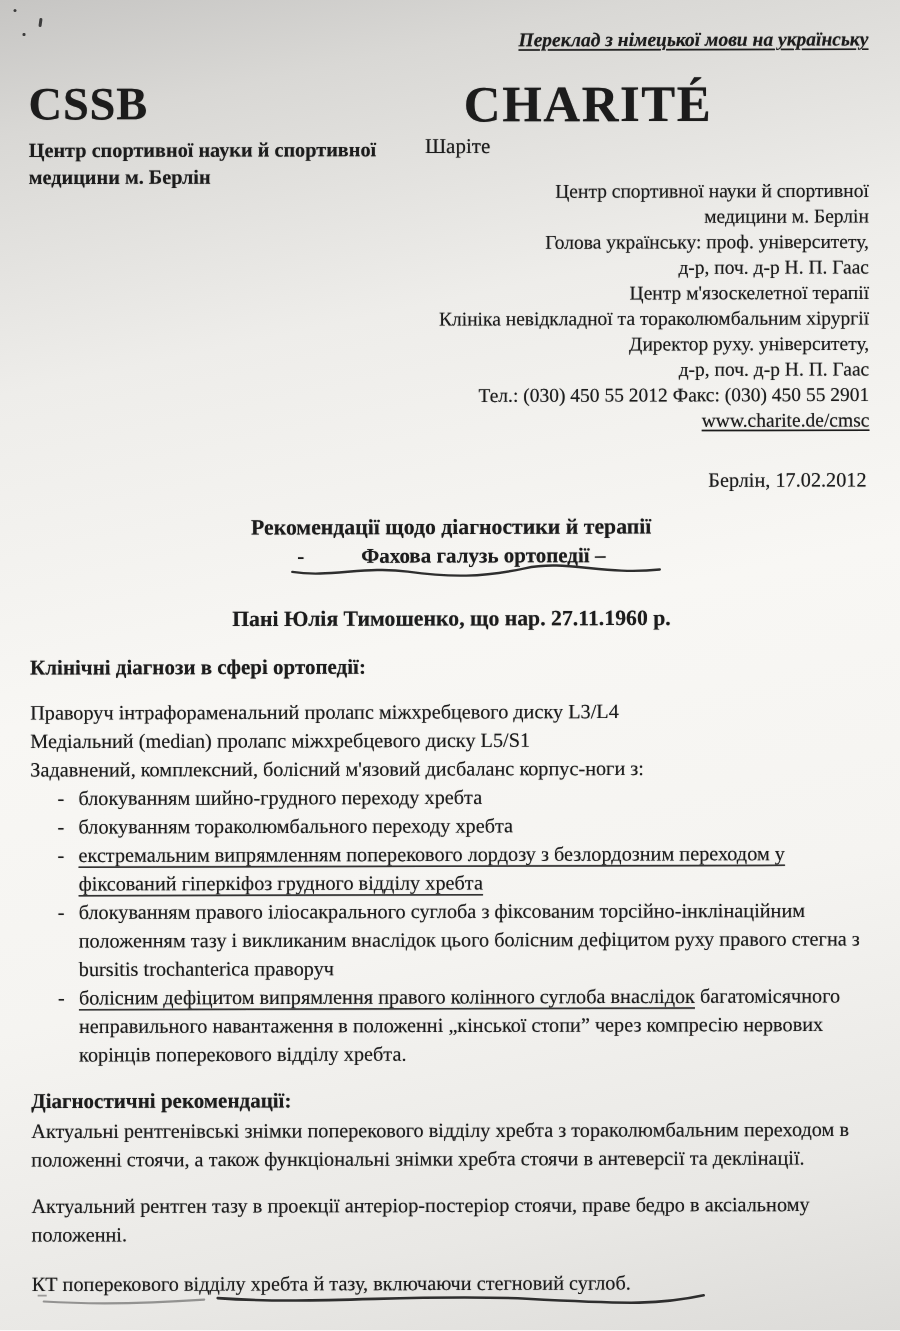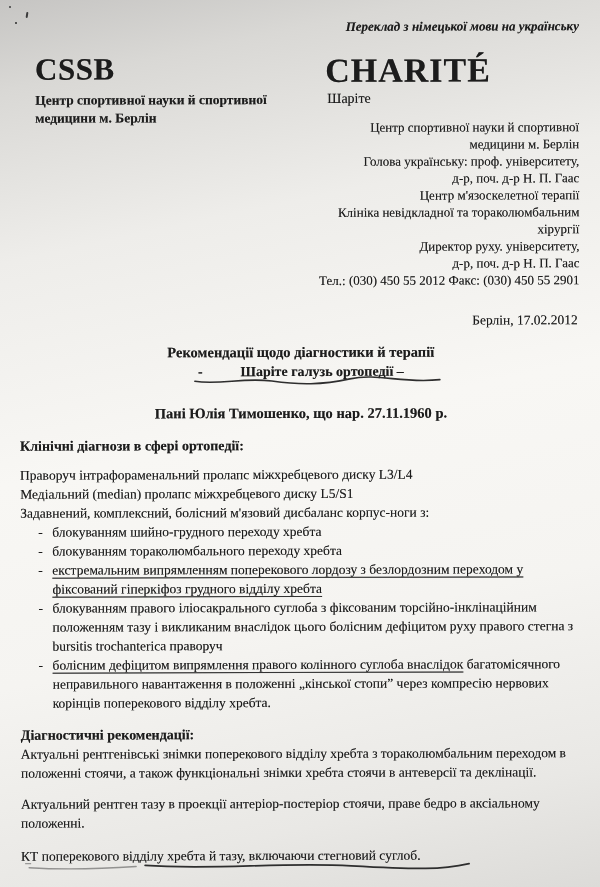--- a/index.html
+++ b/index.html
@@ -5,29 +5,29 @@
   html,body{margin:0;padding:0;}
   .page{
     width:600px;height:887px;position:relative;overflow:hidden;
     background:linear-gradient(168deg,#c6c5c3 0%,#d9d8d5 9%,#eeedea 26%,#f8f7f4 48%,#f5f4f1 68%,#e9e8e5 88%,#dcdbd8 100%);
     font-family:"Liberation Serif","DejaVu Serif",serif;
     color:#1c1c1c;
   }
   .content{position:absolute;left:0;top:0;width:600px;padding:14px 18px 0 20px;box-sizing:border-box;transform:rotate(-0.15deg);}
   .scan-text{text-shadow:0 0 .6px rgba(35,35,35,.55);}
   .note{text-align:right;font-size:13px;font-weight:bold;font-style:italic;margin-top:5px;padding-right:2px;}
-  .note span{text-decoration-thickness:1.2px;text-underline-offset:2px;text-align:center;}
+  .note span{text-decoration:underline;text-decoration-thickness:1.2px;text-underline-offset:2px;text-align:center;}
   .header-row{display:flex;margin-top:17px;}
-  .col-left{width:47%;margin-left:16px;}
+  .col-left{width:47%;}
   .col-right{flex:1;}
   .logo-cssb{font-size:31px;font-weight:bold;letter-spacing:.5px;line-height:1.1;}
   .org-sub{font-size:13.5px;font-weight:600;line-height:1.32;margin-top:5px;}
   .addr-line{font-size:13.2px;font-weight:600;margin-top:23px;}
   .logo-charite{font-size:34px;font-weight:bold;letter-spacing:1px;margin-left:26px;line-height:1.1;}
-  .charite-sub{font-size:14px;margin-left:28px;margin-top:2px;}
+  .charite-sub{font-size:14px;margin-top:2px;}
   .right-lines{text-align:right;font-size:13px;line-height:16.9px;margin-top:13px;padding-right:2px;}
   .right-lines .site{text-decoration:underline;text-underline-offset:2px;}
   .date-line{text-align:right;font-size:13.5px;margin-top:24px;padding-right:4px;}
   .title-block{text-align:center;margin-top:15px;}
   .title-main{font-size:14.5px;font-weight:bold;}
   .title-sub-wrap{display:inline-block;position:relative;margin-top:3px;}
   .title-sub{font-size:14px;font-weight:bold;}
   .title-sub .dash{display:inline-block;margin-right:38px;}
   .wave-svg{position:absolute;left:-6px;bottom:-7px;}
   .patient-line{text-align:center;font-size:14.5px;font-weight:bold;margin-top:25px;}
@@ -72,30 +72,31 @@
         <div class="right-lines">
           <div>Центр спортивної науки й спортивної</div>
           <div>медицини м. Берлін</div>
           <div>Голова українську: проф. університету,</div>
           <div>д-р, поч. д-р Н. П. Гаас</div>
           <div>Центр м'язоскелетної терапії</div>
           <div>Клініка невідкладної та тораколюмбальним хірургії</div>
           <div>Директор руху. університету,</div>
           <div>д-р, поч. д-р Н. П. Гаас</div>
           <div>Тел.: (030) 450 55 2012 Факс: (030) 450 55 2901</div>
+          <div><span class="site">www.charite.de/cmsc</span></div>
         </div>
       </div>
     </div>
 
     <div class="date-line">Берлін, 17.02.2012</div>
 
     <div class="title-block">
       <div class="title-main">Рекомендації щодо діагностики й терапії</div>
       <div class="title-sub-wrap">
-        <div class="title-sub"><span class="dash">-</span><span>Шаріте галузь ортопедії –</span></div>
+        <div class="title-sub"><span class="dash">-</span><span>Фахова галузь ортопедії –</span></div>
         <svg class="wave-svg" width="252" height="12" viewBox="0 0 252 12">
           <path d="M3 6 C 28 10, 52 2, 80 6 S 130 10, 158 4 S 210 9, 248 5" fill="none" stroke="#2e2e2e" stroke-width="1.6" stroke-linecap="round"></path>
         </svg>
       </div>
     </div>
 
     <div class="patient-line">Пані Юлія Тимошенко, що нар. 27.11.1960 р.</div>
 
     <div class="sec-heading">Клінічні діагнози в сфері ортопедії:</div>
 

